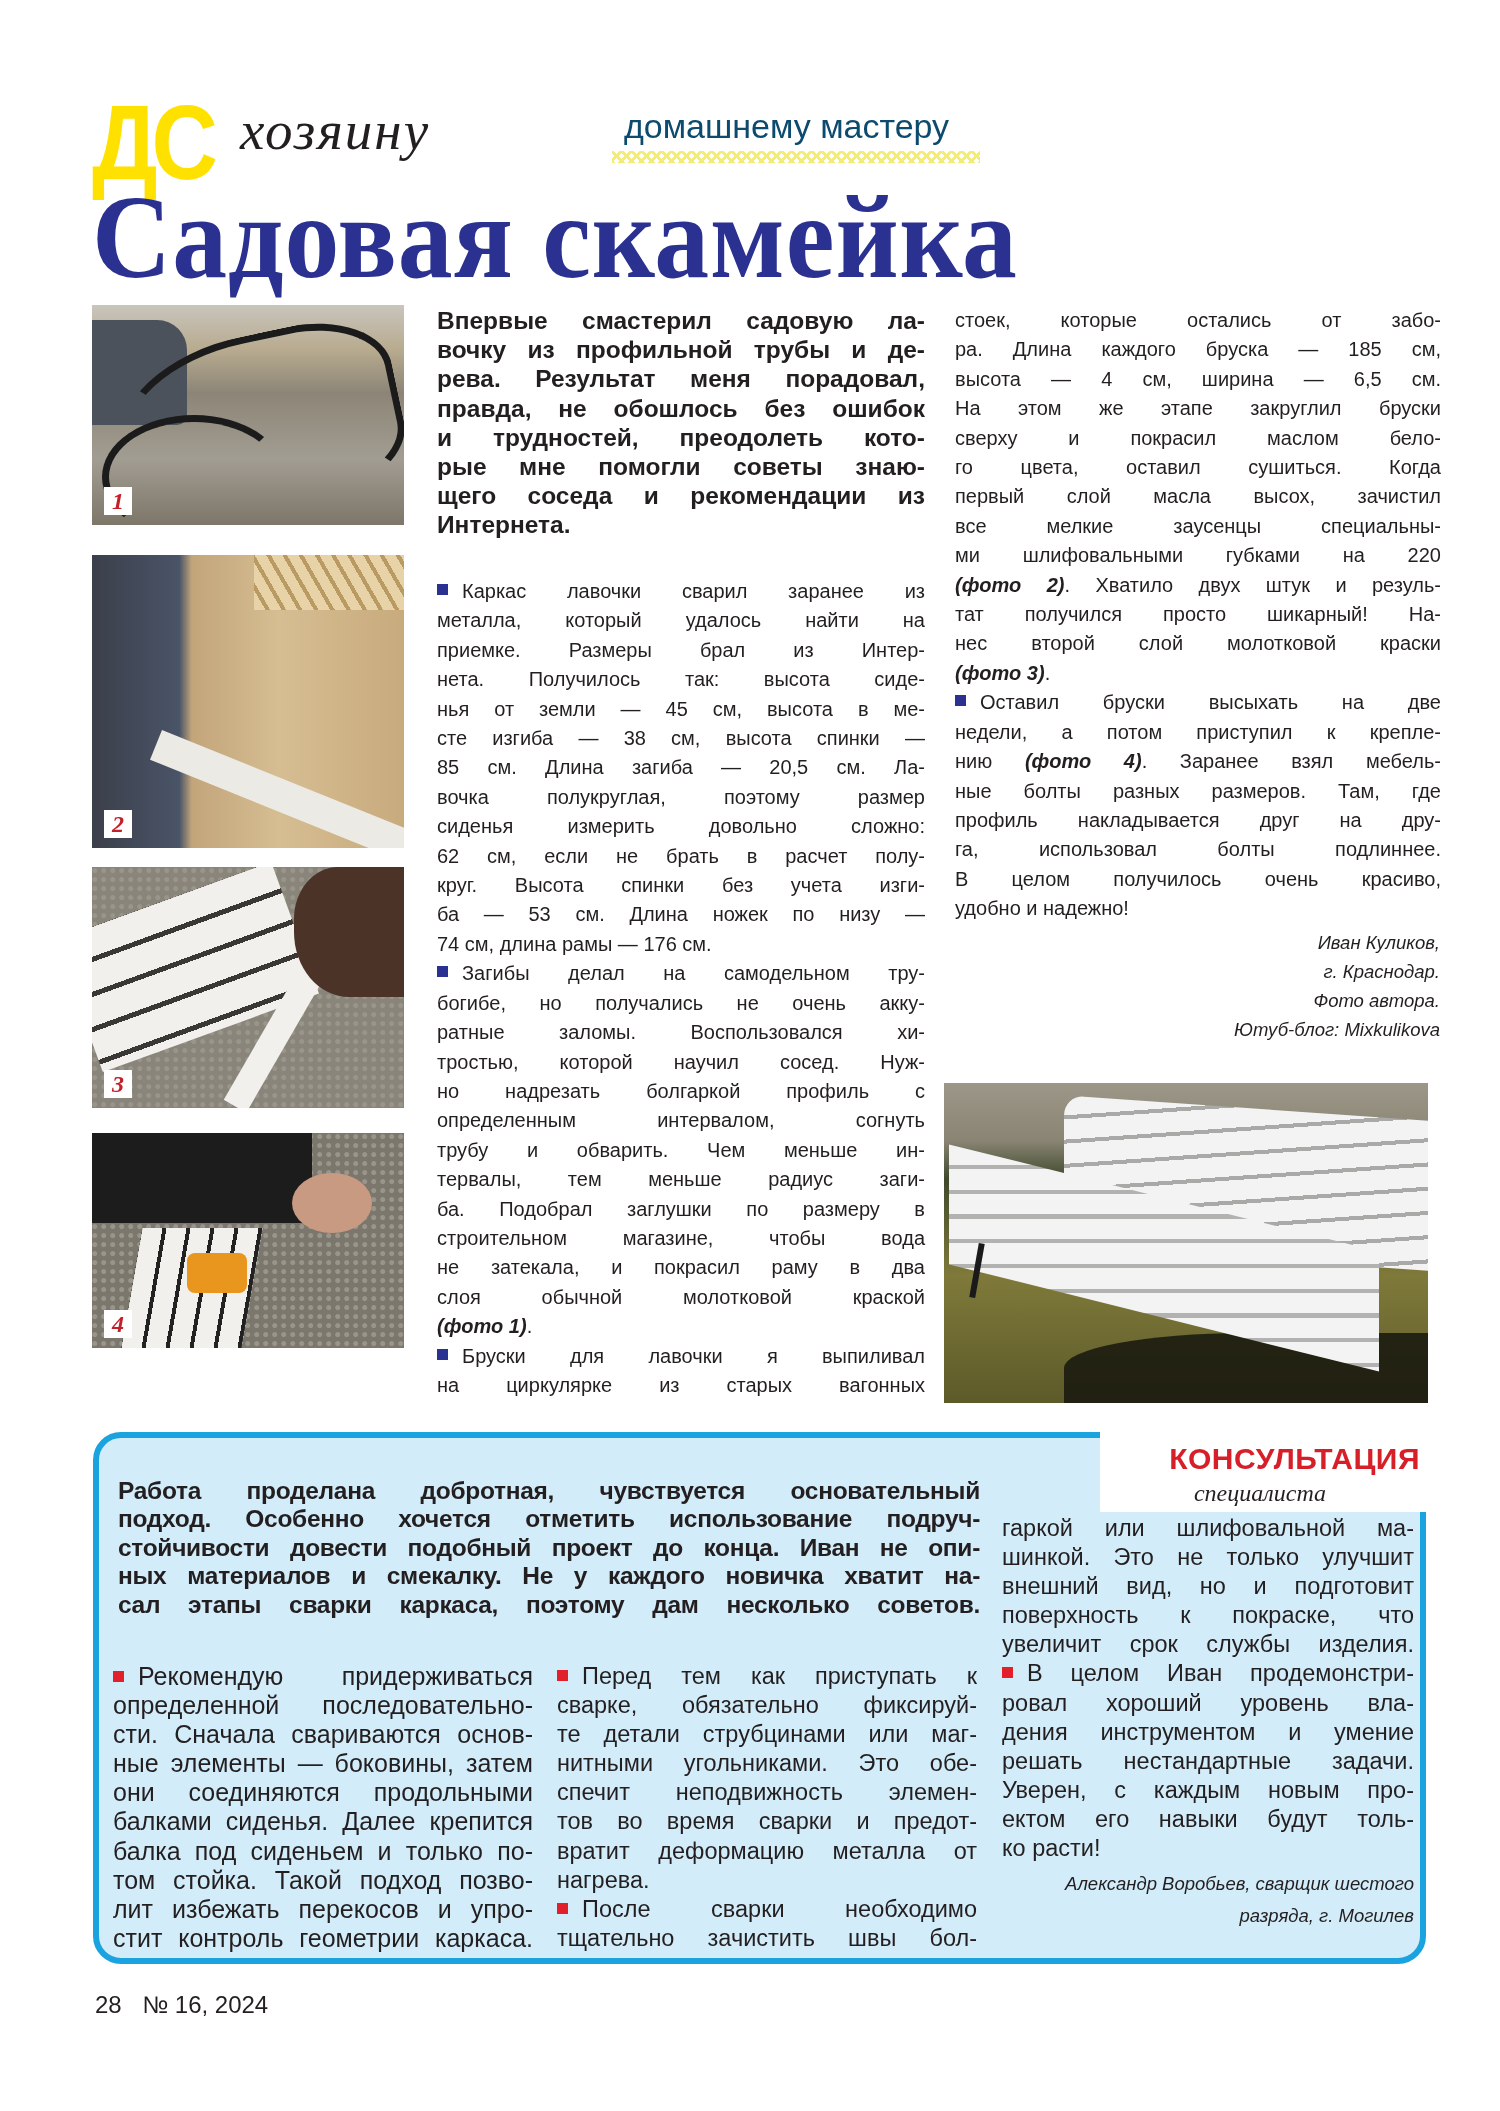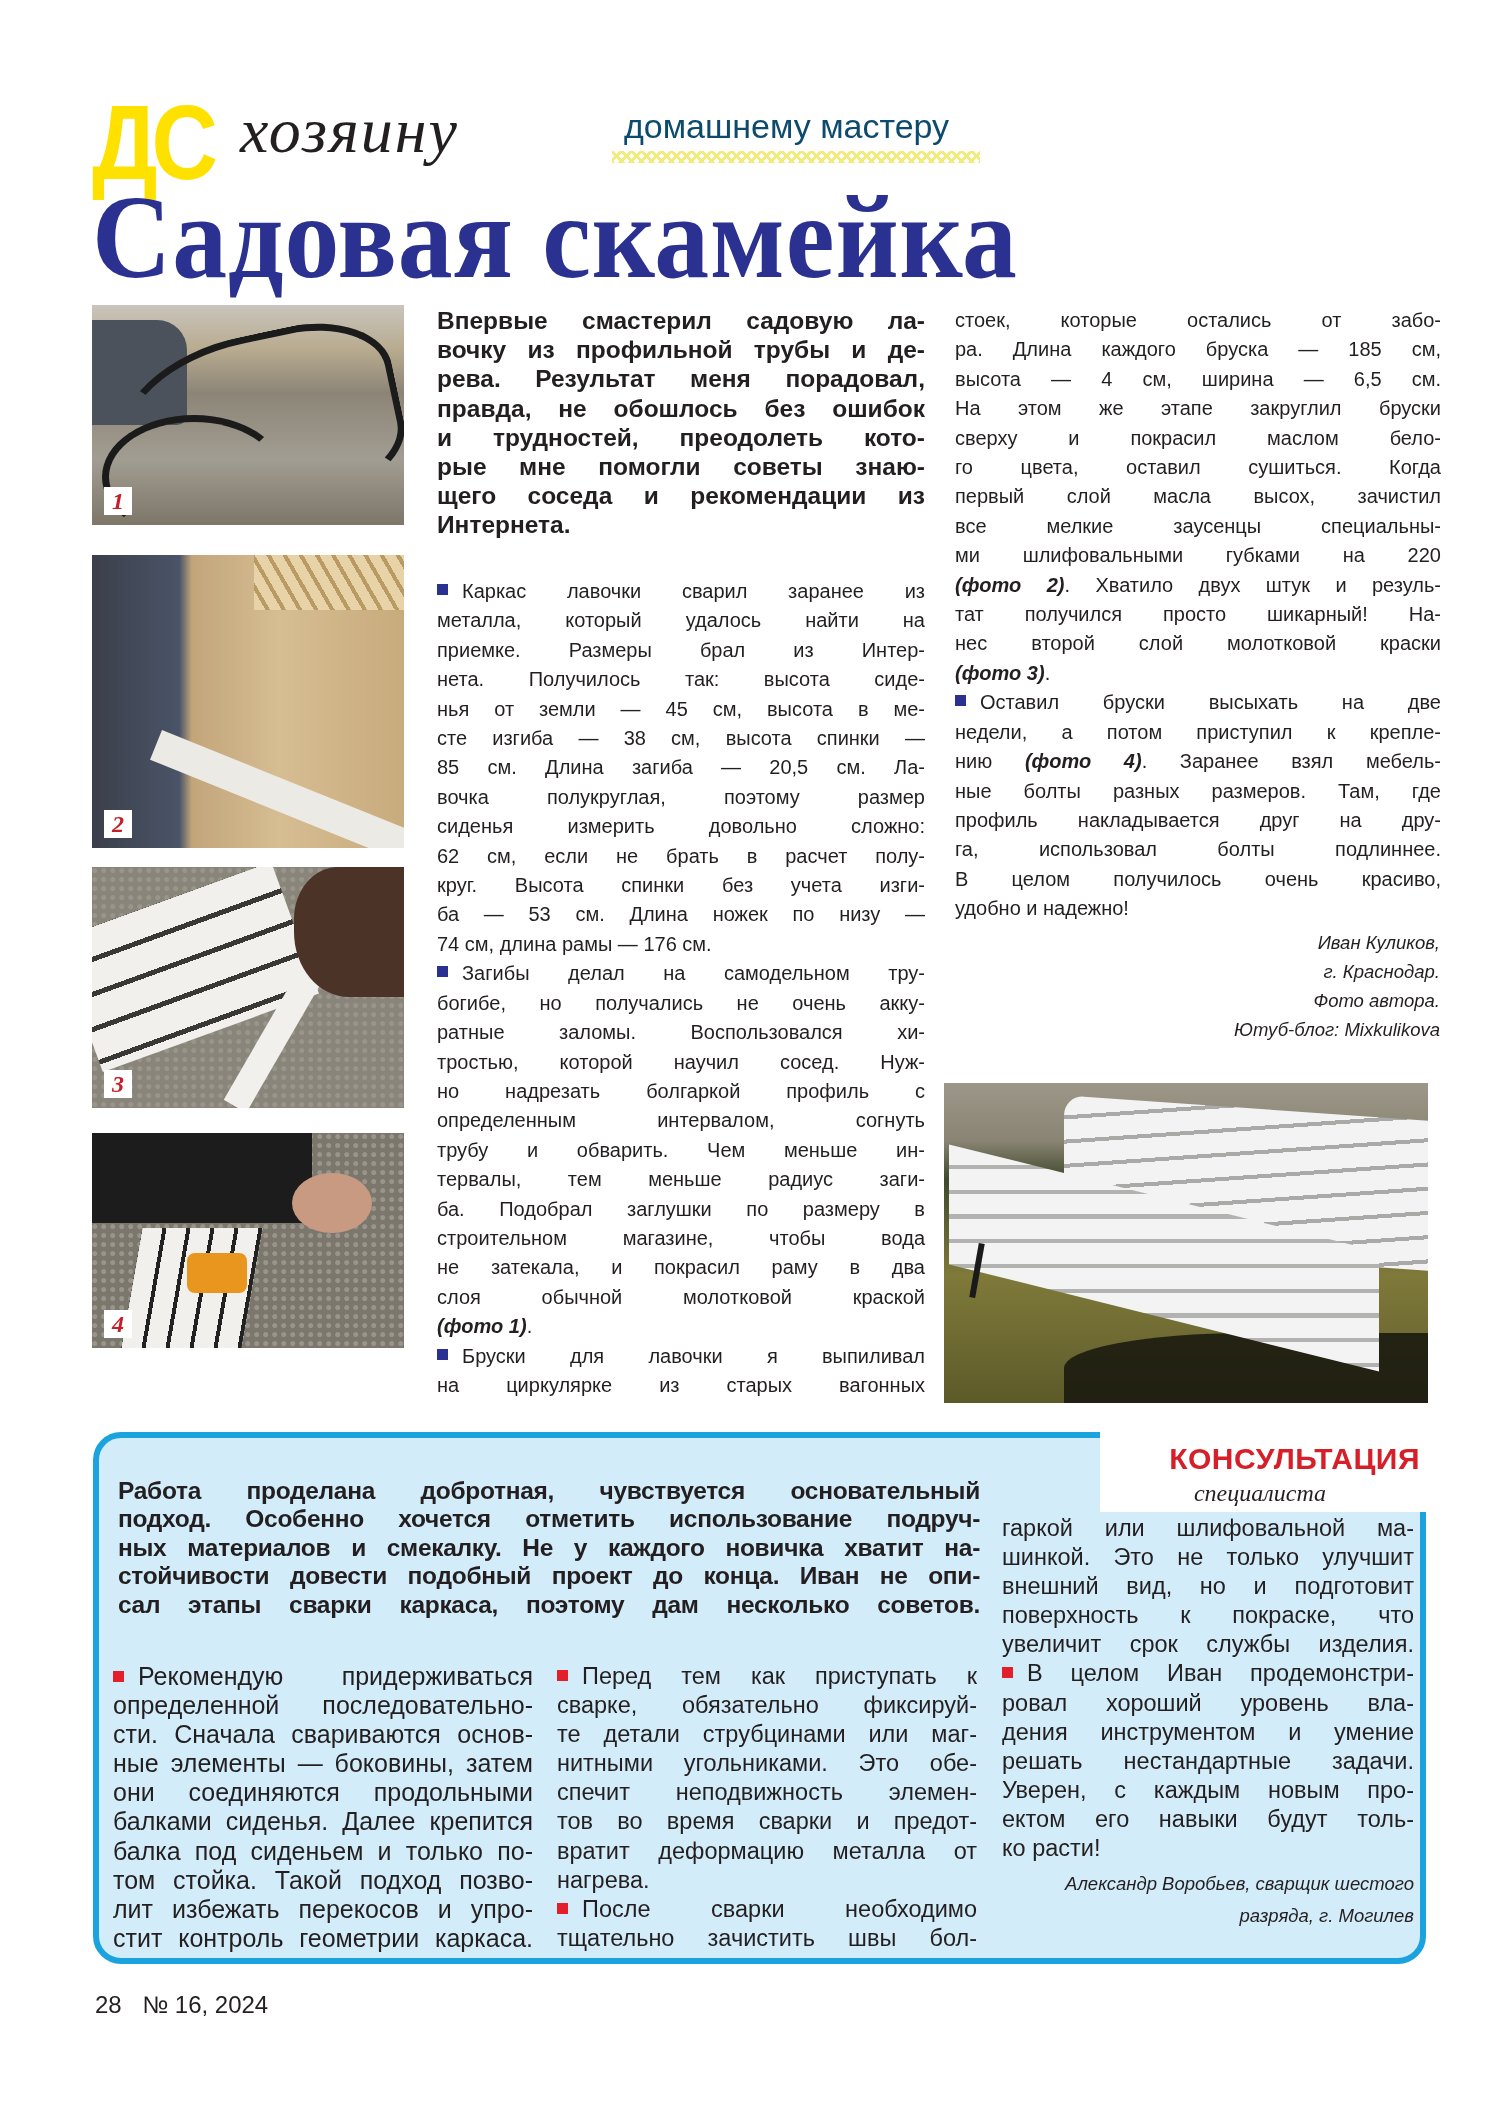--- a/index.html
+++ b/index.html
@@ -1,21 +1,21 @@
 <!DOCTYPE html>
 <html><head>
   <meta charset="utf-8">
   <style>
     html, body { margin: 0; padding: 0; background: #ffffff; }
     body { width: 1500px; height: 2111px; position: relative; overflow: hidden; font-family: "Liberation Sans", sans-serif; color: #231f20; }
     .abs { position: absolute; }
 
     
     .rubric-ds { left: 92px; top: 98px; font-family: "Liberation Sans", sans-serif; font-weight: 900; font-size: 92px; line-height: 76px; color: #ffe100; letter-spacing: -6px; transform: scaleY(1.15); transform-origin: top left; }
-    .rubric-host { left: 240px; top: 86px; font-family: "Liberation Serif", serif; font-style: italic; font-size: 64px; line-height: 90px; color: #231f20; letter-spacing: 2px; }
+    .rubric-host { left: 240px; top: 86px; font-family: "Liberation Serif", serif; font-style: italic; font-size: 55px; line-height: 90px; color: #231f20; letter-spacing: 2px; }
     .rubric-sub { left: 624px; top: 104px; font-size: 34px; line-height: 44px; color: #0c4a6e; letter-spacing: 0px; }
     .rubric-ornament { left: 612px; top: 151px; width: 368px; height: 12px;
       background-image: linear-gradient(45deg, transparent 40%, #f3ec7a 40%, #f3ec7a 60%, transparent 60%), linear-gradient(-45deg, transparent 40%, #f3ec7a 40%, #f3ec7a 60%, transparent 60%);
       background-size: 10px 10px; }
     .title { left: 92px; top: 178px; font-family: "Liberation Serif", serif; font-weight: bold; font-size: 118px; line-height: 120px; color: #2b3190; letter-spacing: 1px; white-space: nowrap; transform: scaleX(0.93); transform-origin: left top; }
 
     
     .photo { position: absolute; overflow: hidden; background: #888; }
     .photo .num { position: absolute; left: 12px; bottom: 10px; width: 28px; height: 28px; background: #fff; color: #c3202a; font-family: "Liberation Serif", serif; font-style: italic; font-size: 24px; line-height: 28px; text-align: center; font-weight: bold; }
     .p1 { left: 92px; top: 305px; width: 312px; height: 220px; background:
@@ -184,22 +184,22 @@
 <div class="sign" style="top:1015px; right:60px;">Ютуб-блог: Mixkulikova</div>
 
 <div class="abs consult"></div>
 <div class="abs consult-label-bg"></div>
 <div class="abs consult-title">КОНСУЛЬТАЦИЯ</div>
 <div class="abs consult-sub">специалиста</div>
 
 <div class="col consult-intro">
   <span class="ln">Работа проделана добротная, чувствуется основательный</span>
   <span class="ln">подход. Особенно хочется отметить использование подруч-</span>
+  <span class="ln">стойчивости довести подобный проект до конца. Иван не опи-</span>
   <span class="ln">ных материалов и смекалку. Не у каждого новичка хватит на-</span>
-  <span class="ln">стойчивости довести подобный проект до конца. Иван не опи-</span>
   <span class="ln">сал этапы сварки каркаса, поэтому дам несколько советов.</span>
 </div>
 
 <div class="col c1">
   <span class="ln"><i class="bullet red"></i><span>Рекомендую придерживаться</span></span>
   <span class="ln">определенной последовательно-</span>
   <span class="ln">сти. Сначала свариваются основ-</span>
   <span class="ln">ные элементы — боковины, затем</span>
   <span class="ln">они соединяются продольными</span>
   <span class="ln">балками сиденья. Далее крепится</span>

